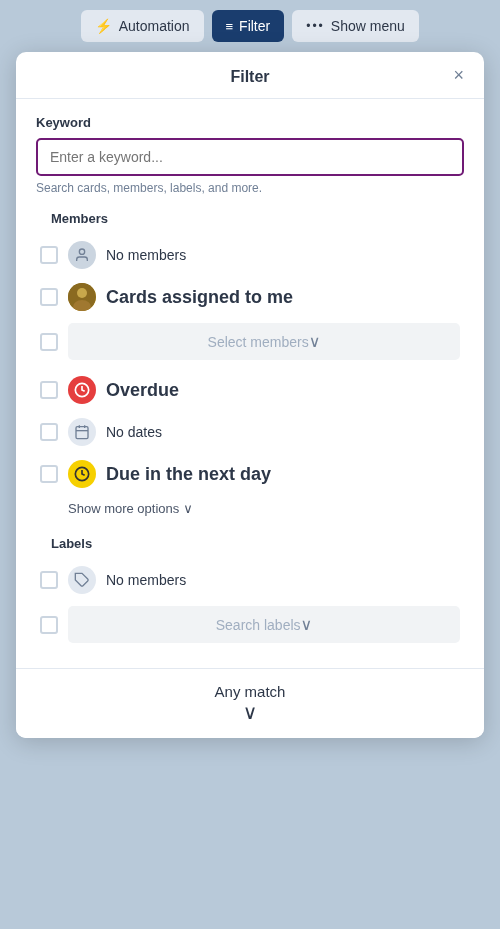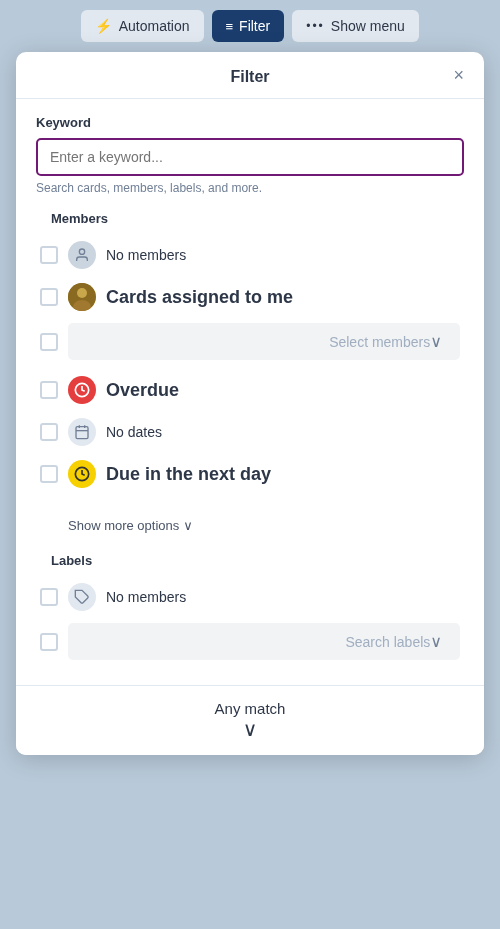--- a/index.html
+++ b/index.html
@@ -188,21 +188,21 @@
     .select-row {
       display: flex;
       align-items: center;
       gap: 10px;
       padding: 5px 4px;
     }
     .select-dropdown {
       flex: 1;
       display: flex;
       align-items: center;
-      justify-content: flex-end;
+      justify-content: center;
       background: #f1f3f5;
       border: none;
       border-radius: 5px;
       padding: 9px 18px;
       font-size: 14px;
       color: #a0aec0;
       cursor: pointer;
     }
     .chevron-icon {
       font-size: 16px;
@@ -247,21 +247,20 @@
     .show-more-btn {
       background: none;
       border: none;
       color: #4a5568;
       font-size: 13px;
       cursor: pointer;
       display: flex;
       align-items: center;
       gap: 4px;
       padding: 6px 4px 6px 32px;
-      margin-top: 17px;
     }
 
     
     .label-icon {
       width: 28px;
       height: 28px;
       border-radius: 50%;
       background: #e2e8f0;
       display: flex;
       align-items: center;

